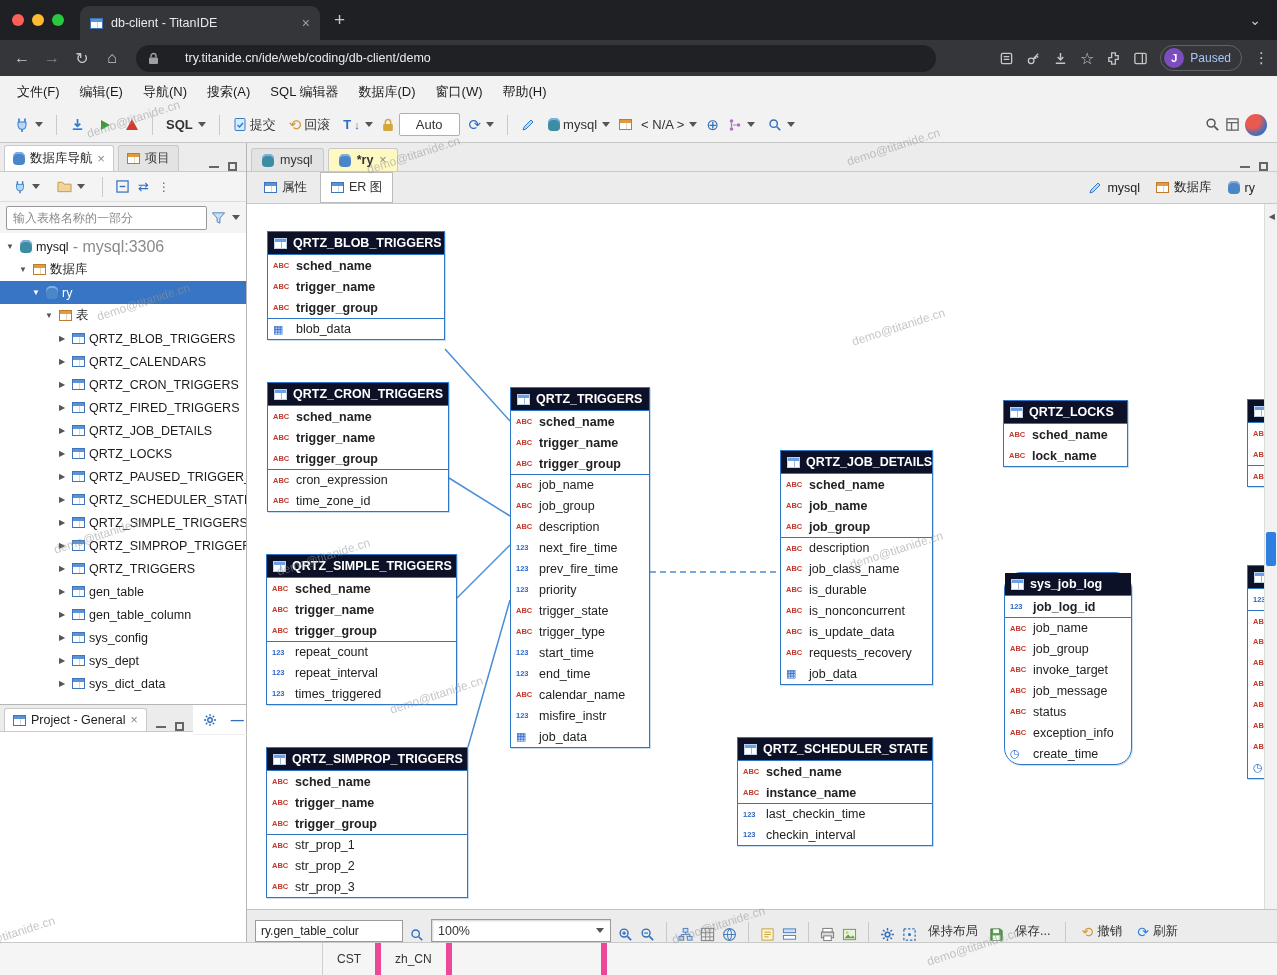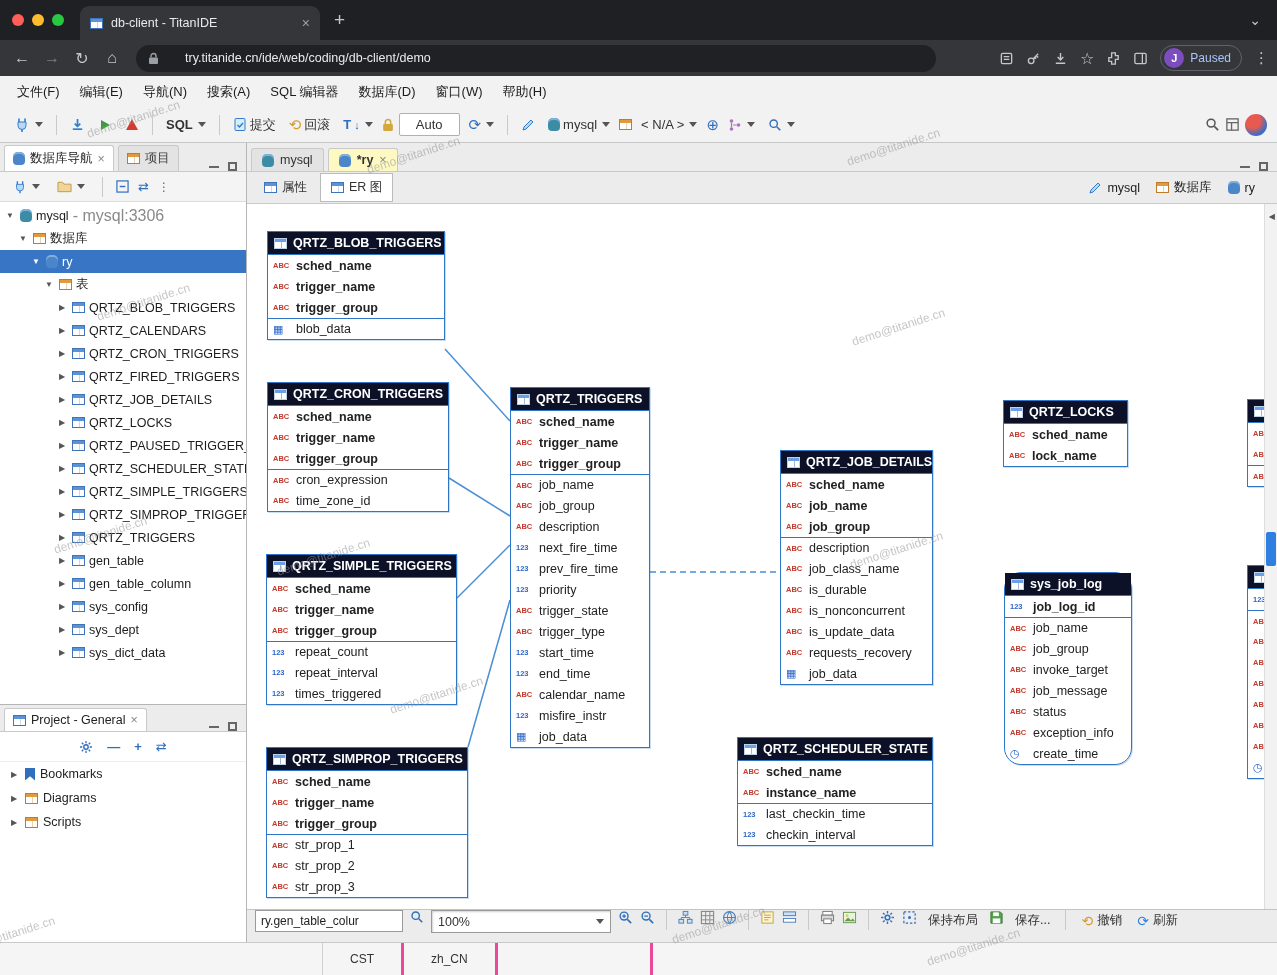--- a/index.html
+++ b/index.html
@@ -47,31 +47,31 @@
 .trow.sel{background:#3875c5;color:#fff}
 .expander{width:12px;font-size:8px;color:#555;text-align:center;flex:0 0 12px}
 .trow.sel .expander{color:#fff}
 .tsuffix{color:#8a8a8a;font-size:16px}
 .gicon{flex:0 0 13px;width:13px;height:11px;border:1px solid #3f74b8;background-color:#fff;background-image:linear-gradient(#5b93d6,#5b93d6),linear-gradient(#c7d9ee,#c7d9ee);background-size:100% 3px,1px 100%;background-position:0 0,6px 0;background-repeat:no-repeat;display:inline-block}
 .gicon.orange{border-color:#bf7a2c;background-image:linear-gradient(#e09a40,#e09a40),linear-gradient(#ecd3b0,#ecd3b0)}
 .dbicon{flex:0 0 12px;width:12px;height:13px;background:#4a86c8;border-radius:5px 5px 4px 4px;box-shadow:inset 0 2px 0 #7fb0e0;display:inline-block}
 .dbicon.teal{background:#3c8ca3}
 .bmicon{flex:0 0 10px;width:10px;height:13px;background:#2f6fbe;clip-path:polygon(0 0,100% 0,100% 100%,50% 68%,0 100%);display:inline-block}
 
-.ppanel{height:238px;border-top:1px solid #b5b5b5;display:flex;flex-direction:column;background:#fff}
+.ppanel{height:238px;border-top:1px solid #b5b5b5;display:flex;flex-direction:row;background:#fff}
 .ptabrow{height:27px;background:#ececec;display:flex;align-items:flex-end;border-bottom:1px solid #c9c9c9}
 .ptoolbar{height:30px;display:flex;align-items:center;gap:14px;padding:0 10px;justify-content:center;border-bottom:1px solid #eee;color:#2f6fbe}
 .pname{padding:6px 10px;color:#333;border-bottom:1px solid #f0f0f0;font-size:12.5px}
 .pitem{height:24px;display:flex;align-items:center;gap:5px;padding-left:8px;font-size:12.5px}
 
 .editor{flex:1;display:flex;flex-direction:column;min-width:0;background:#fff}
 .etabs{height:29px;background:#ececec;display:flex;align-items:flex-end;border-bottom:1px solid #c9c9c9}
 .etab{display:flex;align-items:center;gap:6px;padding:4px 10px;font-size:12.5px;background:#e3e3e3;border:1px solid #c9c9c9;border-bottom:none;border-radius:3px 3px 0 0;margin-left:4px;color:#333}
 .etab.active{background:#fef9c3;font-weight:bold}
-.subtabs{height:32px;background:#ececec;border-bottom:1px solid #c9c9c9;display:flex;align-items:center;padding:0 6px;gap:2px}
+.subtabs{height:32px;background:#ececec;border-bottom:1px solid #c9c9c9;display:flex;padding:0 6px;gap:2px}
 .subtab{display:flex;align-items:center;gap:5px;padding:5px 10px;font-size:12.5px;color:#333;border:1px solid transparent}
 .subtab.active{background:#fff;border-color:#bbb}
 .ctx{margin-left:auto;display:flex;align-items:center;gap:16px;padding-right:16px;font-size:12.5px;color:#222}
 .ctxitem{display:flex;align-items:center;gap:5px}
 
 .canvas{flex:1;position:relative;background:#fff;overflow:hidden}
 .vscroll{position:absolute;right:0;top:0;bottom:0;width:13px;background:#f2f2f2;border-left:1px solid #ddd;z-index:40}
 .vthumb{position:absolute;right:1px;width:10px;height:34px;background:#2f7fe0;border-radius:2px;top:328px}
 .vstop{position:absolute;top:8px;right:2px;color:#555;font-size:8px}
 .entity{position:absolute;background:#fff;border:1px solid #2e77c8;box-shadow:1px 1px 0 rgba(46,119,200,.25);font-size:12.5px;z-index:10}
@@ -79,28 +79,28 @@
 .ehead .gicon{border-color:#bcd2ea;background-image:linear-gradient(#6b9fe8,#6b9fe8),linear-gradient(#9db9dd,#9db9dd)}
 .erow{height:21px;display:flex;align-items:center;gap:4px;padding:0 5px;white-space:nowrap;overflow:hidden}
 .erow.key{font-weight:bold}
 .erow.sep{border-top:1px solid #2e77c8}
 .ticon{flex:0 0 19px;font-size:7.5px;font-weight:bold}
 .ticon.abc{color:#c33b2e}
 .ticon.num{color:#2b66c9}
 .ticon.glyph{font-size:11px;color:#2b66c9;font-weight:normal}
 .ersvg{position:absolute;left:0;top:0;z-index:5}
 
-.dtoolbar{height:33px;background:#ececec;border-top:1px solid #c3c3c3;display:flex;align-items:flex-start;gap:7px;padding:0 8px;font-size:12.5px;color:#333}
+.dtoolbar{height:33px;background:#ececec;border-top:1px solid #c3c3c3;display:flex;align-items:flex-end;gap:7px;padding:0 8px;font-size:12.5px;color:#333}
 .dsearch{width:148px;height:22px;border:1px solid #9a9a9a;background:#fff;font-size:12px;padding:0 5px;color:#222}
 .zoombox{width:180px;height:23px;border:1px solid #9a9a9a;background:#fff;display:flex;align-items:center;padding:0 6px;box-shadow:inset 1px 1px 2px rgba(0,0,0,.18)}
 .zoombox .caret{margin-left:auto}
 .dbtn{display:flex;align-items:center;gap:4px;padding:2px 4px;border-radius:3px}
 
 .statusbar{position:absolute;left:0;right:0;bottom:0;height:33px;background:#f5f5f5;border-top:1px solid #c9c9c9;display:flex;align-items:stretch;font-size:12px;color:#333}
-.scell{border-right:3px solid #ec4899;display:flex;align-items:center;padding:0 27px}
+.scell{border-right:6px solid #ec4899;display:flex;align-items:center;padding:0 14px}
 .watermark{position:absolute;color:rgba(150,150,150,.55);font-size:12px;transform:rotate(-18deg);pointer-events:none;white-space:nowrap;z-index:60}
 svg{display:block;flex:none}
 </style>
 </head>
 <body>
 
 <div class="tabstrip">
   <div class="dots">
     <span class="dot" style="background:#ff5f57"></span>
     <span class="dot" style="background:#febc2e"></span>
@@ -301,20 +301,27 @@
           </svg>
           <span class="caret"></span>
         </span>
       <span class="vsep"></span>
       <svg width="13" height="13" viewBox="0 0 14 14">
           <rect x="1" y="1" width="12" height="12" fill="none" stroke="#2f6fbe" stroke-width="1.3"></rect>
           <path d="M4 7h6" stroke="#2f6fbe" stroke-width="1.5"></path>
         </svg>
       <span style="color:#2f6fbe;font-size:13px">⇄</span>
       <span style="color:#666;font-size:12px">⋮</span>
+    </div>
+    <div class="filterrow">
+      <input class="filterinput" placeholder="输入表格名称的一部分" style="">
+      <svg width="15" height="14" viewBox="0 0 16 14">
+          <path d="M1.5 1.5h13L9.5 7v5.5l-3-1.5V7z" fill="#cfe0f2" stroke="#4a7fc0"></path>
+        </svg>
+      <span class="caret"></span>
     </div>
     <div class="tree">
         <div class="trow" style="padding-left: 4px;">
           <span class="expander">▼</span>
           <span class="dbicon teal"></span>
           <span>mysql</span>
           <span class="tsuffix"> - mysql:3306</span>
         </div>
         <div class="trow" style="padding-left: 17px;">
           <span class="expander">▼</span>

